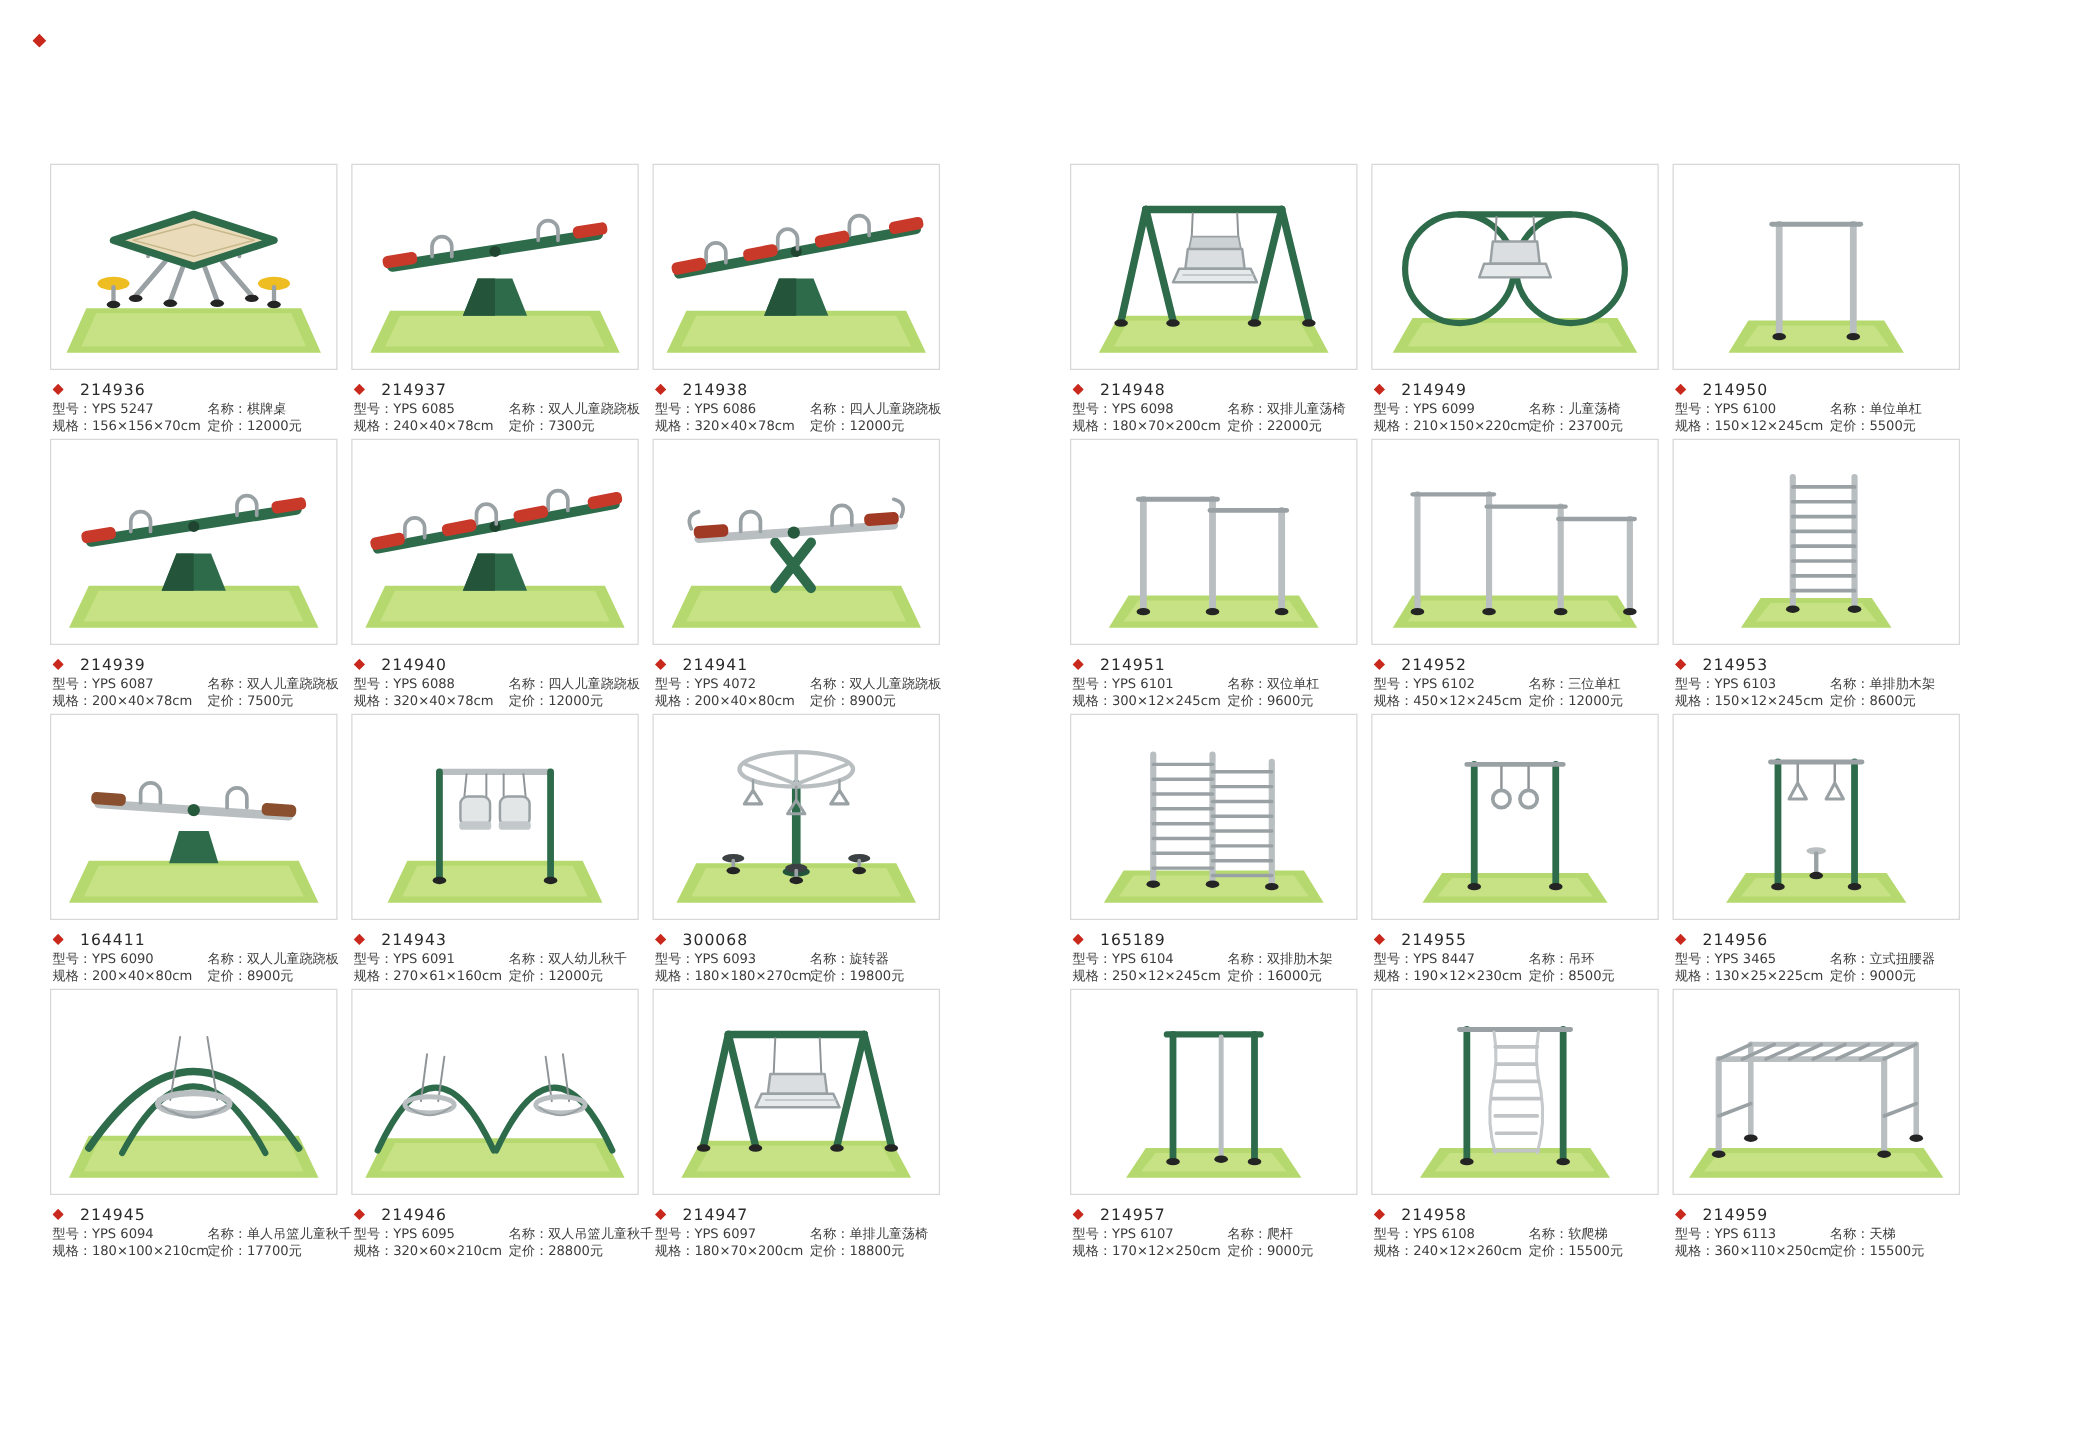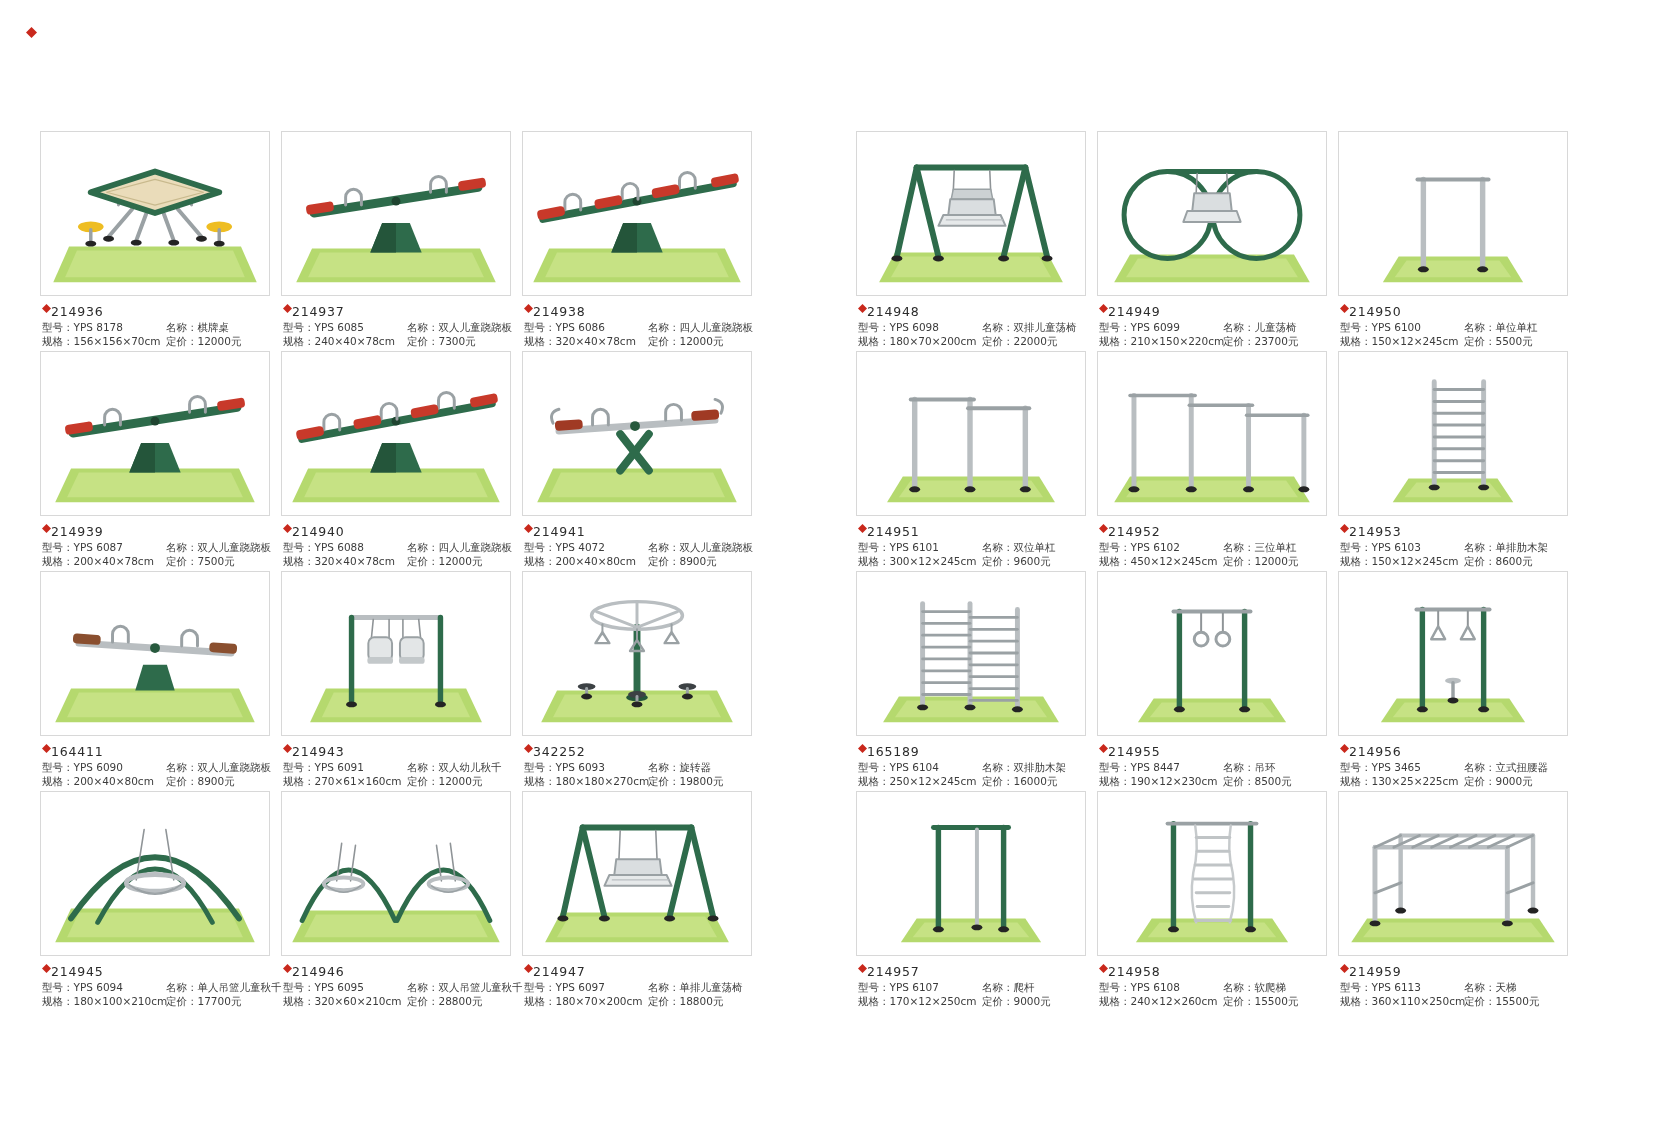--- a/index.html
+++ b/index.html
@@ -7,21 +7,21 @@
   .page{position:relative;width:1677px;height:1145px;background:#fff;overflow:hidden;
         font-family:"DejaVu Sans","Liberation Sans",sans-serif}
   .brand{position:absolute;left:26px;top:27px;line-height:0}
   .grid{position:absolute;top:131px;display:grid;grid-template-columns:repeat(3,230px);
         grid-auto-rows:207px;column-gap:11px;row-gap:13px}
   .grid-left{left:40px}
   .grid-right{left:856px}
   .cell{width:230px}
   .imgbox{width:230px;height:165px;border:1px solid #d8d8d8;background:#fff;overflow:hidden}
   .imgbox svg{display:block;width:228px;height:163px}
-  .idline{display:flex;gap:0;margin:8px 0 2px 2px;
+  .idline{display:flex;align-items:center;gap:13px;margin:8px 0 2px 2px;
           font-size:12.5px;color:#2b2b2b;letter-spacing:0.8px}
   .idline svg{flex:none}
   .meta{margin-left:2px;font-size:10.5px;color:#3c3c3c;line-height:13.5px}
   .mrow{display:flex;white-space:nowrap}
   .kcol{width:124px;flex:none}
   .vcol{flex:none}
 </style>
 </head>
 <body>
 
@@ -60,21 +60,21 @@
           </svg>
     </div>
     <div class="idline">
       <svg width="9" height="9" viewBox="0 0 10 10">
             <path d="M5 0 L10 5 L5 10 L0 5 Z" fill="#c9281c"></path>
           </svg>
       <span>214936</span>
     </div>
     <div class="meta">
       <div class="mrow">
-        <span class="kcol"><span>型号</span><span>：</span><span>YPS 8178</span></span>
+        <span class="kcol"><span>型号</span><span>：</span><span>YPS 5247</span></span>
         <span class="vcol"><span>名称</span><span>：</span><span>棋牌桌</span></span>
       </div>
       <div class="mrow">
         <span class="kcol"><span>规格</span><span>：</span><span>156×156×70cm</span></span>
         <span class="vcol"><span>定价</span><span>：</span><span>12000元</span></span>
       </div>
     </div>
   </div>
   <div class="cell">
     <div class="imgbox">
@@ -369,21 +369,21 @@
             <ellipse cx="115" cy="134" rx="5.5" ry="3" fill="#242424"></ellipse>
             <ellipse cx="166" cy="116" rx="9" ry="3.5" fill="#3c4144"></ellipse>
             <line x1="166" y1="118" x2="166" y2="125" stroke="#9aa1a4" stroke-width="3" stroke-linecap="round"></line>
             <ellipse cx="166" cy="126" rx="5.5" ry="3" fill="#242424"></ellipse>
           </svg>
     </div>
     <div class="idline">
       <svg width="9" height="9" viewBox="0 0 10 10">
             <path d="M5 0 L10 5 L5 10 L0 5 Z" fill="#c9281c"></path>
           </svg>
-      <span>342252</span>
+      <span>300068</span>
     </div>
     <div class="meta">
       <div class="mrow">
         <span class="kcol"><span>型号</span><span>：</span><span>YPS 6093</span></span>
         <span class="vcol"><span>名称</span><span>：</span><span>旋转器</span></span>
       </div>
       <div class="mrow">
         <span class="kcol"><span>规格</span><span>：</span><span>180×180×270cm</span></span>
         <span class="vcol"><span>定价</span><span>：</span><span>19800元</span></span>
       </div>

